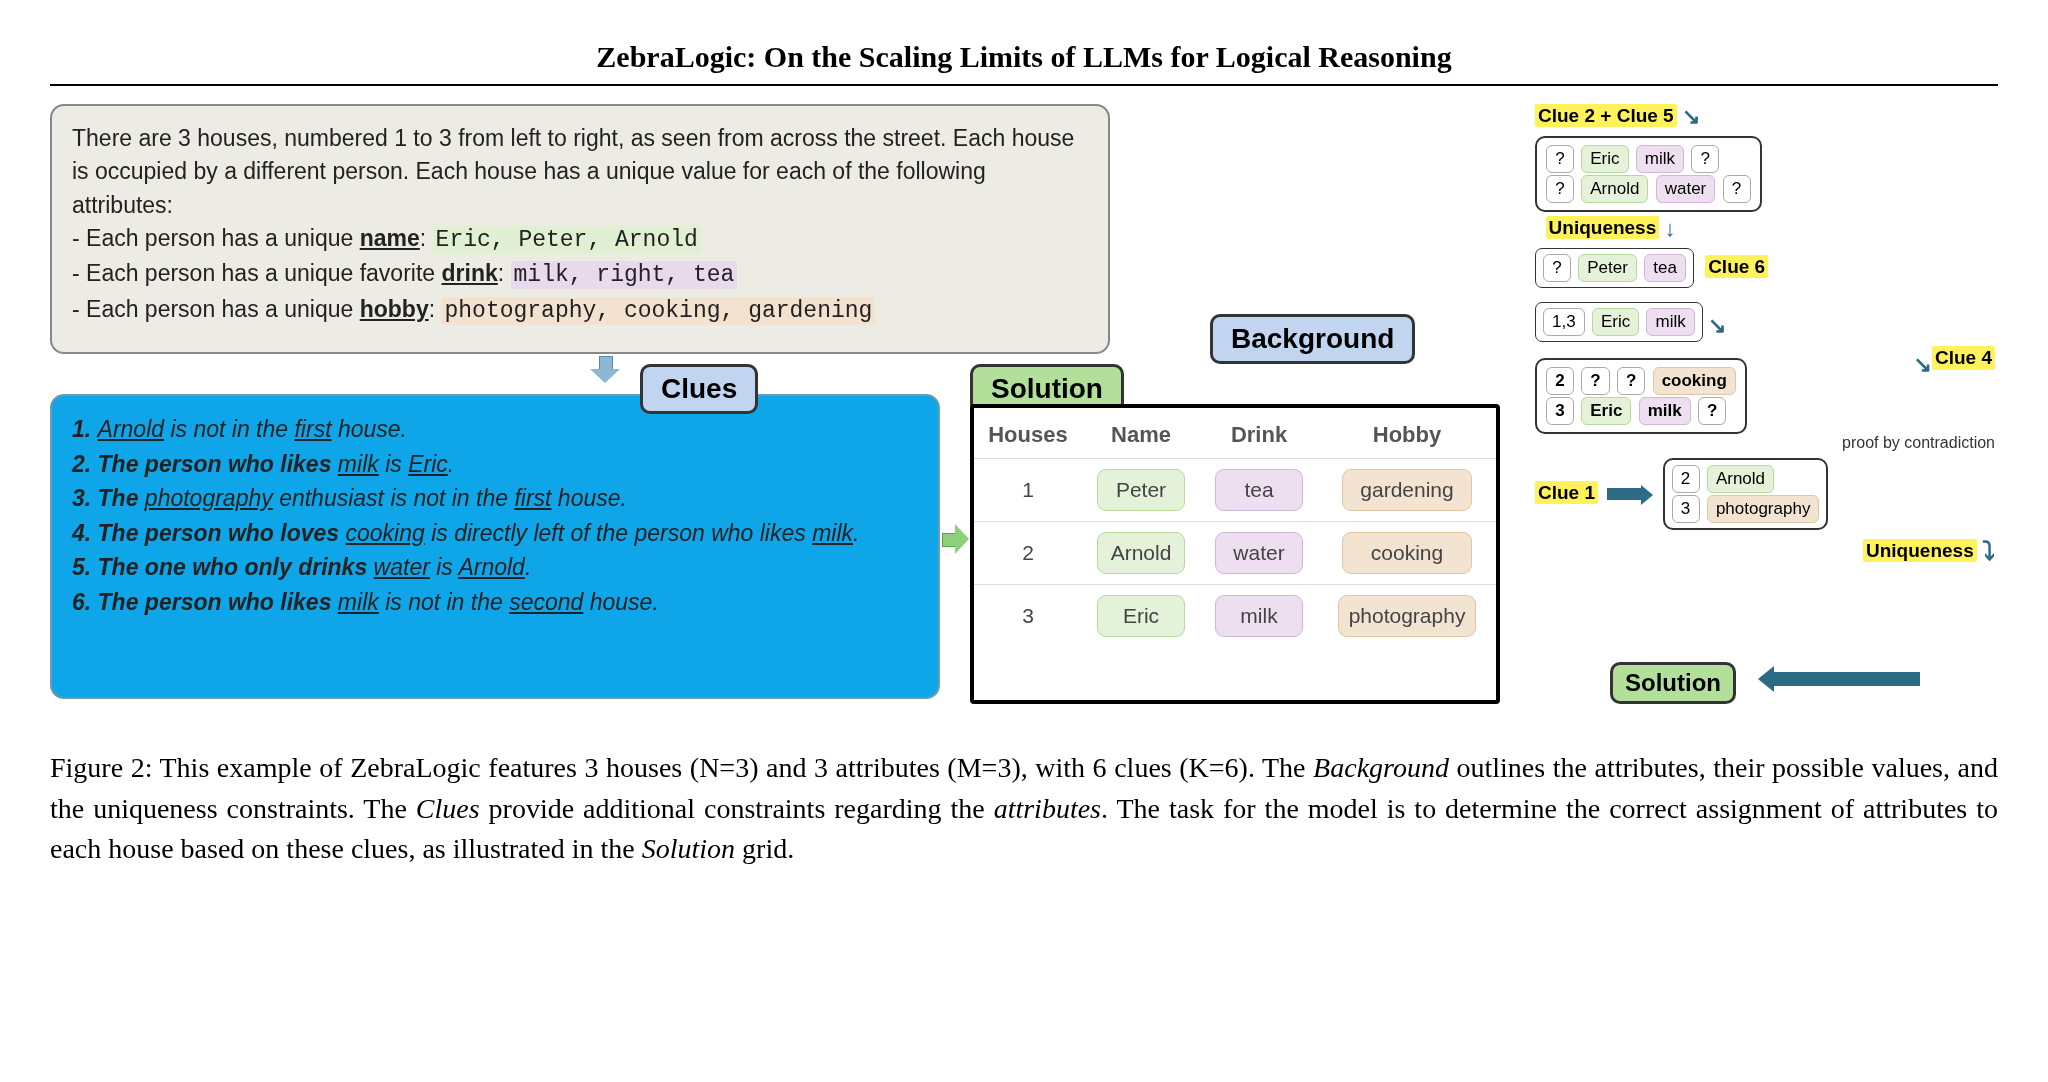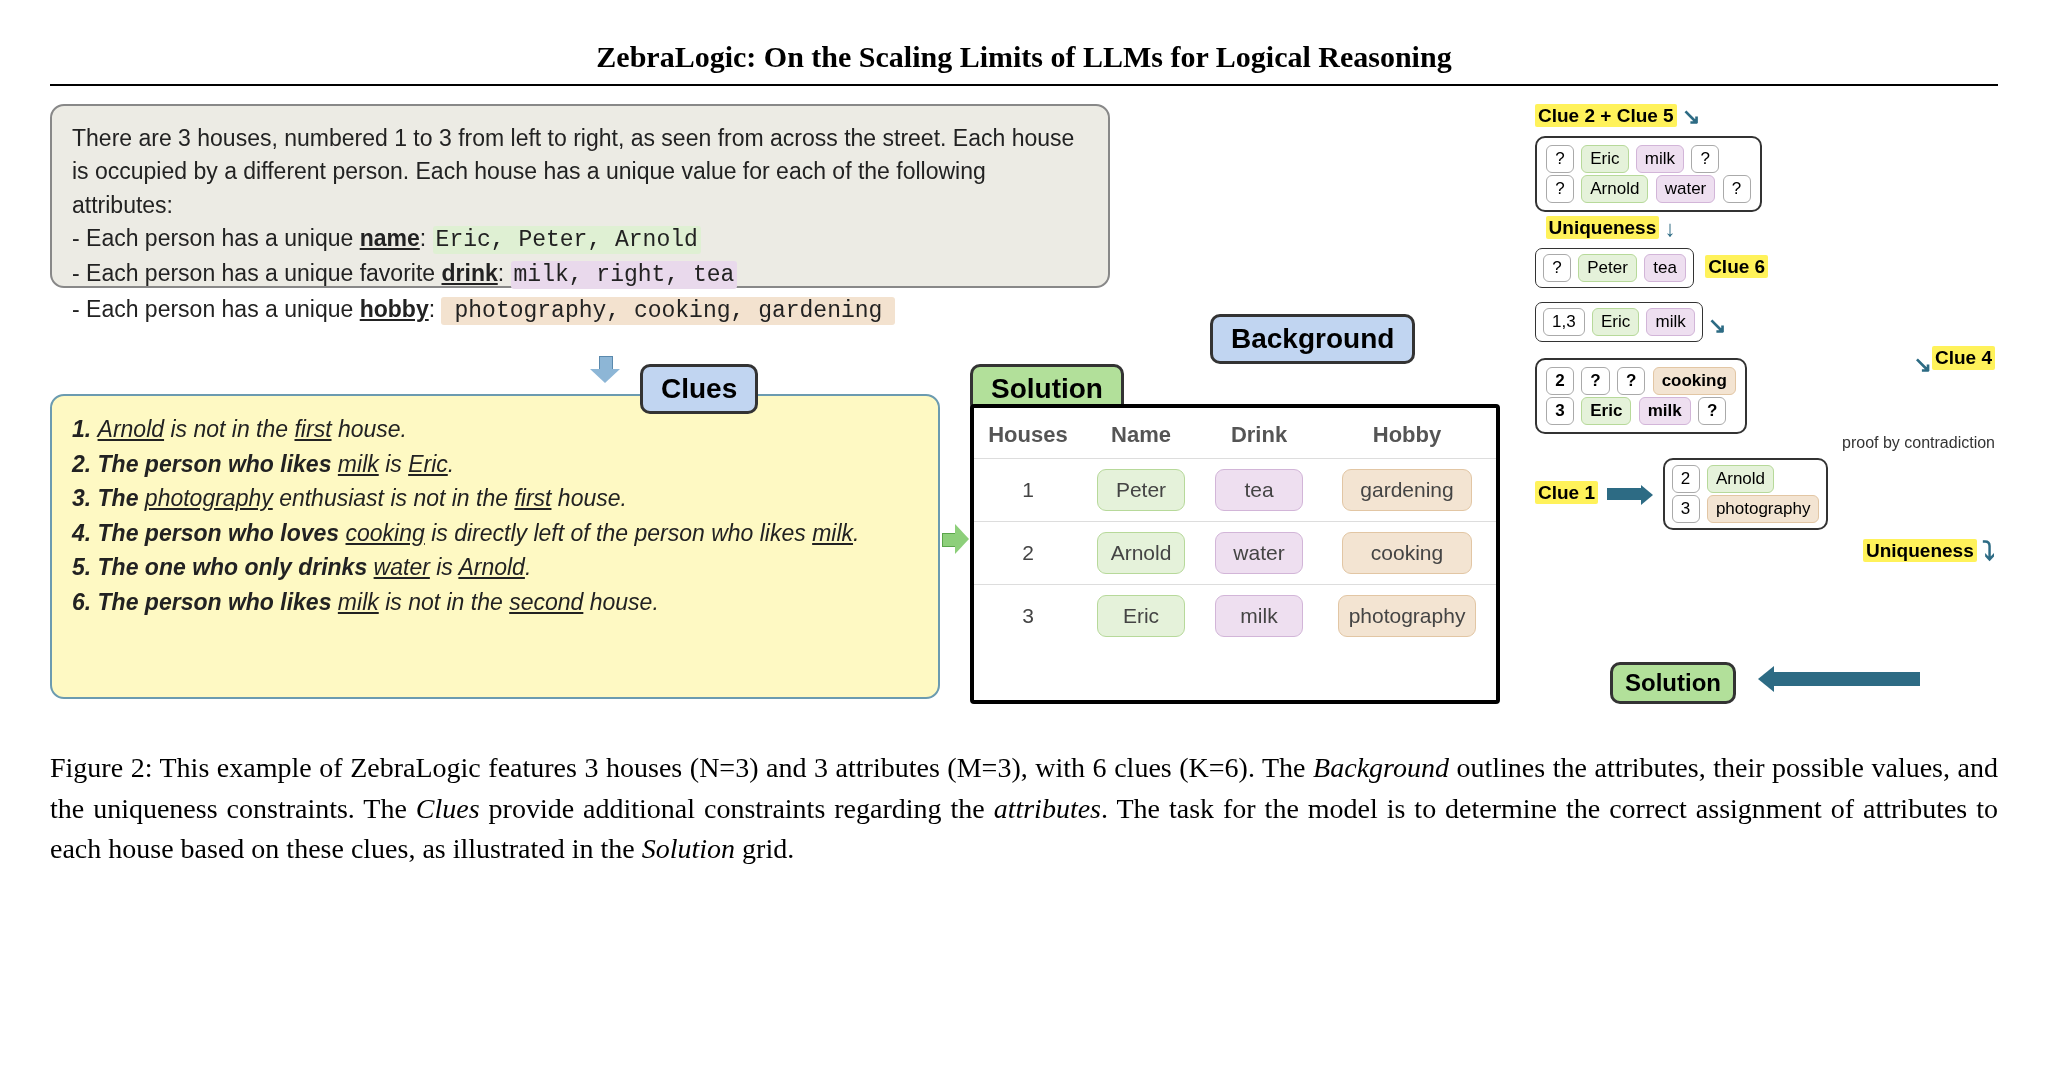--- a/index.html
+++ b/index.html
@@ -24,36 +24,36 @@
   }
   .panel {
     position: absolute;
     border-radius: 14px;
     border: 2px solid;
     padding: 16px 20px;
     font-family: Arial, Helvetica, sans-serif;
   }
   .bg-panel {
     left: 0; top: 0;
-    width: 1060px; height: 184px;
+    width: 1060px; height: 250px;
     background: #ecebe4;
     border-color: #888;
     font-size: 23px;
     line-height: 1.45;
     color: #222;
   }
   .attr-label { font-weight: bold; text-decoration: underline; }
   .val-name  { background:#dff0d3; font-family: "Courier New", monospace; padding:1px 3px; border-radius:3px; }
   .val-drink { background:#e9d9ec; font-family: "Courier New", monospace; padding:1px 3px; border-radius:3px; }
-  .val-hobby { background:#f3e2cf; font-family: "Courier New", monospace; padding:1px 13px; border-radius:3px; }
+  .val-hobby { background:#f3e2cf; font-family: "Courier New", monospace; padding:1px 3px; border-radius:3px; }
 
   .clues-panel {
     left: 0; top: 290px;
     width: 890px; height: 305px;
-    background: #fef9c3;
+    background: #0ea5e9;
     border-color: #6b9bb0;
     font-size: 23px;
     font-style: italic;
     color: #222;
     line-height: 1.5;
   }
   .clues-panel b { font-style: italic; }
   .clues-panel u { text-decoration: underline; }
 
   .tag {

